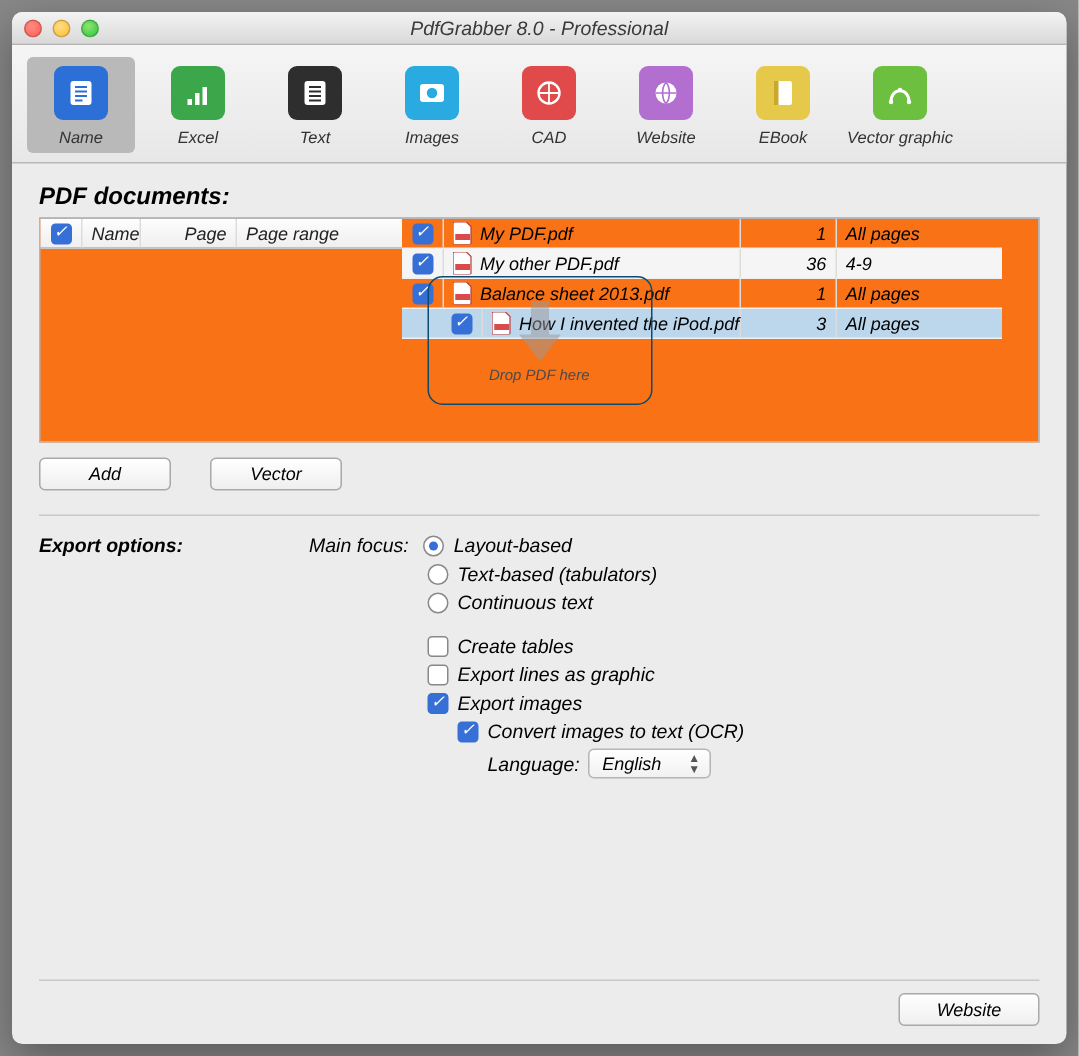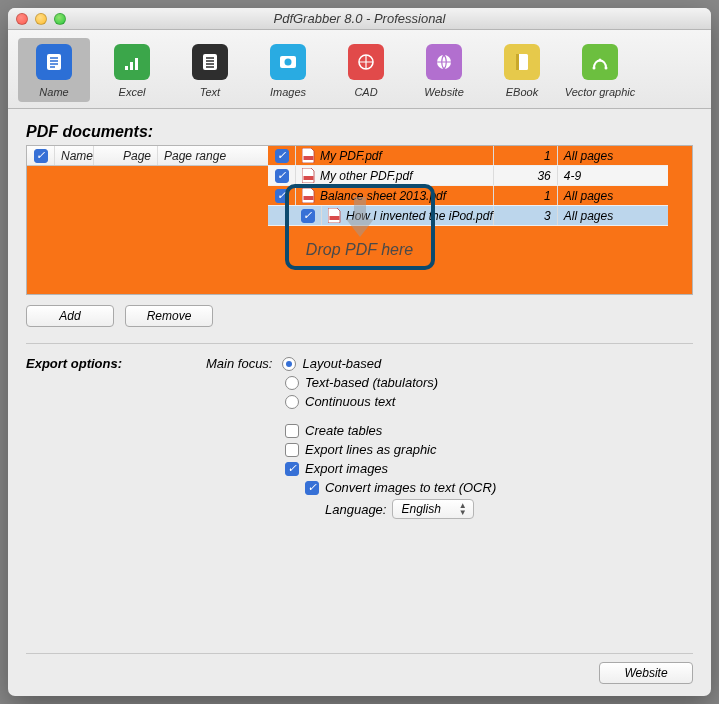--- a/index.html
+++ b/index.html
@@ -114,36 +114,36 @@
 .cell-pages { width: 64px; text-align:right; padding-right:6px; border-right:1px solid #dcdcdc; height:100%; display:flex; align-items:center; justify-content:flex-end;}
 .cell-range { width: 110px; padding-left:6px; height:100%; display:flex; align-items:center;}
 .trow { height: 20px; border-bottom: 1px solid #efefef; }
 .trow.alt { background: #f5f5f5; align-items: center; }
 .trow.sel { background: #bcd6ec; padding-left: 26px; }
 .drop {
   position: absolute;
   left: 50%; top: 55%;
   transform: translate(-50%, -50%);
   width: 150px; height: 86px;
-  border: 4px solid #0c4a6e;
+  border: 1px solid #0c4a6e;
   border-radius: 10px;
   background: rgba(255,255,255,0.0);
   display: flex;
   flex-direction: column;
   align-items: center;
   justify-content: center;
   pointer-events: none;
   color: #4a4a4a;
-  font-size: 16px;
+  font-size: 10px;
 }
 .drop svg { opacity: 0.5; }
 .btnrow {
   margin-top: 10px;
   display: flex;
-  gap: 11px;
+  gap: 26px;
 }
 .btn {
   min-width: 88px;
   height: 22px;
   border: 1px solid #a9a9a9;
   border-radius: 4px;
   background: linear-gradient(#ffffff, #efefef);
   font-size: 12px;
   cursor: pointer;
   display:flex;align-items:center;justify-content:center;
@@ -345,21 +345,21 @@
         </div>
       <div class="drop">
         <svg width="40" height="44" viewBox="0 0 40 44">
           <path d="M14 2 h12 v22 h8 L20 42 L6 24 h8 Z" fill="#9a9a9a"></path>
         </svg>
         <div style="margin-top:2px">Drop PDF here</div>
       </div>
     </div>
     <div class="btnrow">
       <div class="btn">Add</div>
-      <div class="btn">Remove</div>
+      <div class="btn">Vector</div>
     </div>
 
     <div class="hr"></div>
 
     <div class="options">
       <div class="optlabel">Export options:</div>
       <div class="optright">
         <div class="row">
           <span style="margin-right:4px">Main focus:</span>
           <span class="radio checked"></span>

